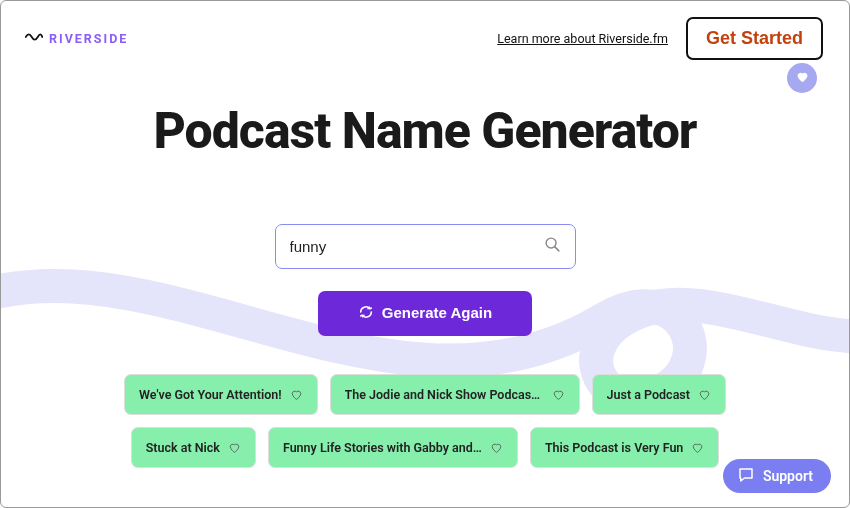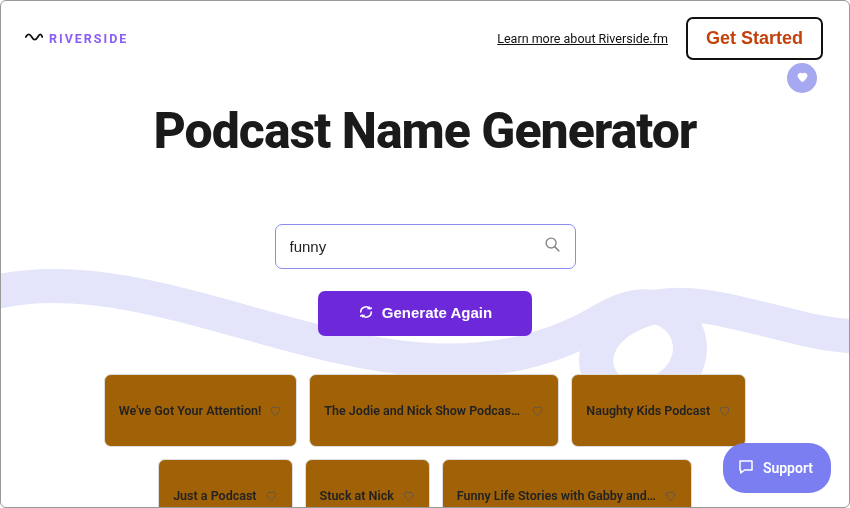--- a/index.html
+++ b/index.html
@@ -58,35 +58,35 @@
   .gen-btn {
     margin:22px auto 0 auto; display:flex; align-items:flex-start; gap:8px;
     background:#6d28d9; color:#fff; border:none; border-radius:7px;
     padding:13px 40px; font-size:15px; font-weight:700; cursor:pointer;
   }
   .results {
     margin-top:38px; padding:0 40px;
     display:flex; flex-wrap:wrap; gap:12px; justify-content:center;
   }
   .pill {
-    border:1px solid #ddd; border-radius:7px; background:#a16207;
-    padding:28px 14px; font-size:12.5px; color:#222; font-weight:600;
+    border:1px solid #ddd; border-radius:7px; background:#86efac;
+    padding:12px 14px; font-size:12.5px; color:#222; font-weight:600;
     display:flex; align-items:center; gap:8px; cursor:pointer;
     max-width:250px; white-space:nowrap;
   }
   .pill-text { overflow:hidden; text-overflow:ellipsis; }
   .heart {
     display:inline-flex; align-items:center;
   }
   .support {
     position:absolute; right:18px; bottom:14px;
     background:#7a7ef0; color:#fff; border-radius:22px;
     padding:0 18px 0 14px; display:flex; align-items:center; gap:8px;
     font-size:14px; font-weight:600; cursor:pointer; z-index:5;
-    height: 50px;
+    height: 34px;
   }
 </style>
 </head>
 <body>
 
 <div class="swirl">
   <svg viewBox="0 0 960 250" fill="none">
     <path d="M -20 60 C 180 -40, 420 200, 640 70 C 720 20, 760 110, 700 140 C 640 170, 600 90, 680 60 C 760 30, 880 120, 960 70" stroke="#e4e4fb" stroke-width="34" stroke-linecap="round" fill="none"></path>
   </svg>
 </div>
@@ -152,28 +152,20 @@
         </div>
         <div class="pill">
           <span class="pill-text">The Jodie and Nick Show Podcast is ...</span>
           <span class="heart">
             <svg width="13" height="13" viewBox="0 0 24 24">
               <path d="M12 21s-8-5.3-8-11a5 5 0 0 1 8-3 5 5 0 0 1 8 3c0 5.7-8 11-8 11z" stroke="#555" stroke-width="1.6" fill="none"></path>
             </svg>
           </span>
         </div>
         <div class="pill">
-          <span class="pill-text">Naughty Kids Podcast</span>
-          <span class="heart">
-            <svg width="13" height="13" viewBox="0 0 24 24">
-              <path d="M12 21s-8-5.3-8-11a5 5 0 0 1 8-3 5 5 0 0 1 8 3c0 5.7-8 11-8 11z" stroke="#555" stroke-width="1.6" fill="none"></path>
-            </svg>
-          </span>
-        </div>
-        <div class="pill">
           <span class="pill-text">Just a Podcast</span>
           <span class="heart">
             <svg width="13" height="13" viewBox="0 0 24 24">
               <path d="M12 21s-8-5.3-8-11a5 5 0 0 1 8-3 5 5 0 0 1 8 3c0 5.7-8 11-8 11z" stroke="#555" stroke-width="1.6" fill="none"></path>
             </svg>
           </span>
         </div>
         <div class="pill">
           <span class="pill-text">Stuck at Nick</span>
           <span class="heart">

